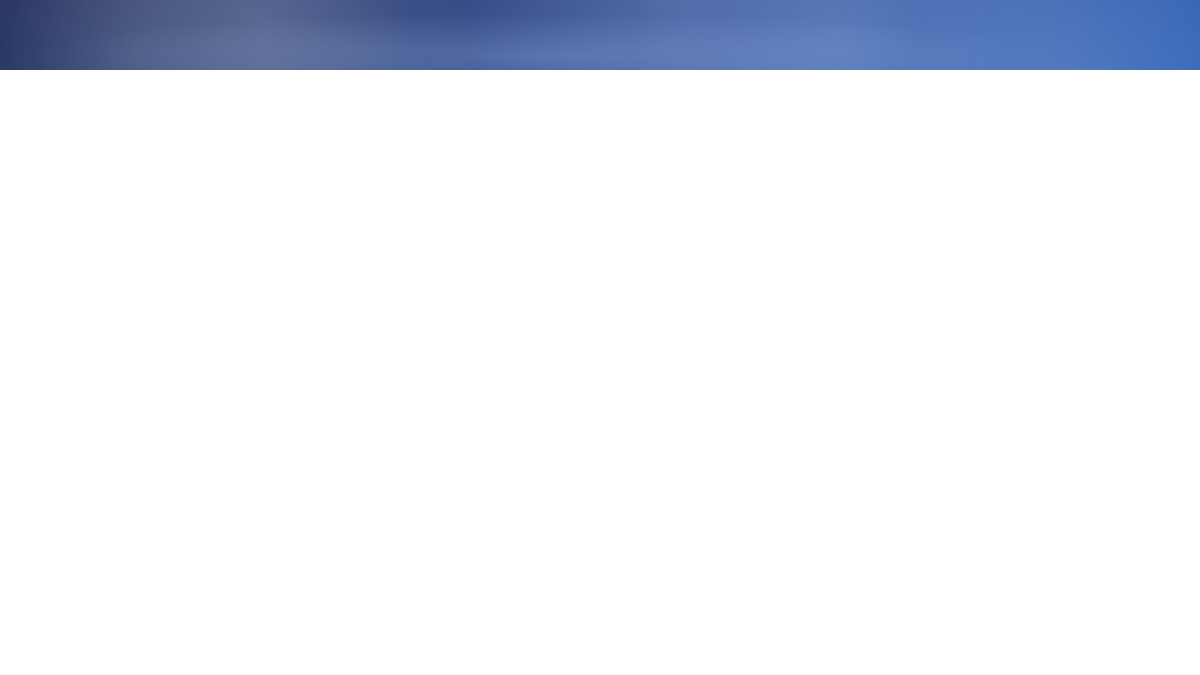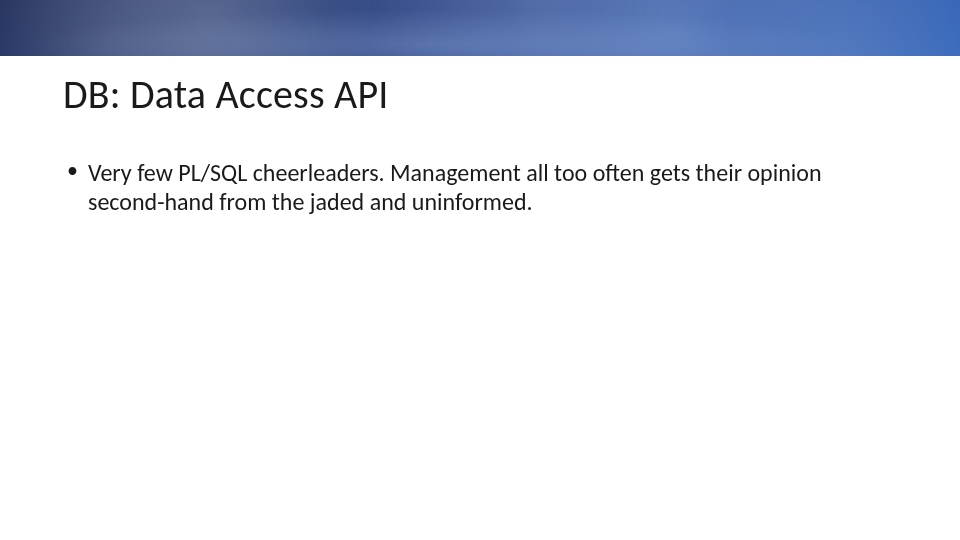--- a/index.html
+++ b/index.html
@@ -71,20 +71,16 @@
     font-size: 22px;
     color: #1a1a1a;
   }
 </style>
 </head>
 <body>
 
 <div class="slide">
   <div class="banner"></div>
 
-  <div class="title">DB: Data Access API</div>
 
   <div class="body">
-    <div class="bullet">
-      <span>Very few PL/SQL cheerleaders. Management all too often gets their opinion second-hand from the jaded and uninformed.</span>
-    </div>
   </div>
 </div>
 
 </body></html>

